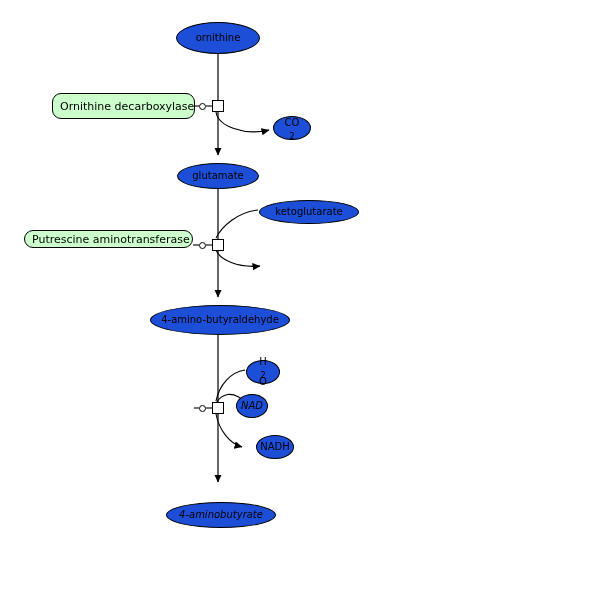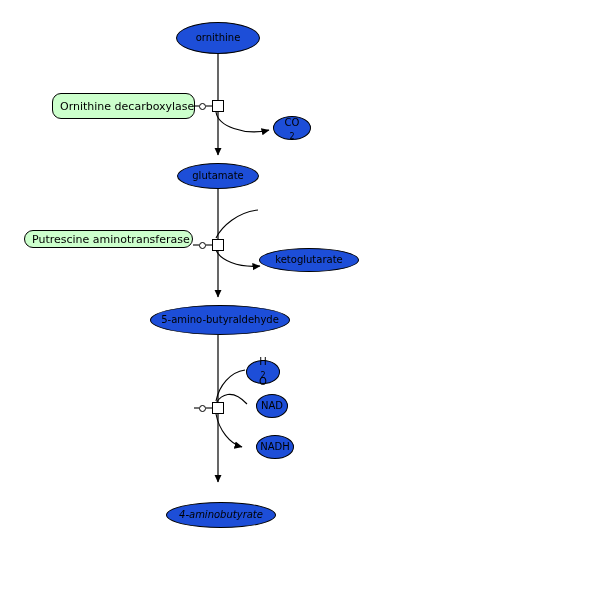--- a/index.html
+++ b/index.html
@@ -140,34 +140,34 @@
   </div>
 
   <div class="metabolite" style="left:273px; top:116px; width:38px; height:24px;">
     <span><span>CO</span><sub>2</sub></span>
   </div>
 
   <div class="metabolite" style="left:177px; top:163px; width:82px; height:26px;">
     <span>glutamate</span>
   </div>
 
-  <div class="metabolite" style="left:259px; top:200px; width:100px; height:24px;margin-top:48px;">
+  <div class="metabolite" style="left:259px; top:200px; width:100px; height:24px;">
     <span>ketoglutarate</span>
   </div>
 
 
   <div class="metabolite" style="left:150px; top:305px; width:140px; height:30px;">
-    <span>5-amino-butyraldehyde</span>
+    <span>4-amino-butyraldehyde</span>
   </div>
 
   <div class="metabolite" style="left:246px; top:360px; width:34px; height:24px;">
     <span><span>H</span><sub>2</sub><span>O</span></span>
   </div>
 
-  <div class="metabolite" style="left:256px; top:394px; width:32px; height:24px;">
+  <div class="metabolite" style="left:236px; top:394px; width:32px; height:24px;font-style:italic;">
     <span>NAD</span>
   </div>
 
   <div class="metabolite" style="left:256px; top:435px; width:38px; height:24px;">
     <span>NADH</span>
   </div>
 
   <div class="metabolite" style="left:166px; top:502px; width:110px; height:26px;font-style:italic;">
     <span>4-aminobutyrate</span>
   </div>

